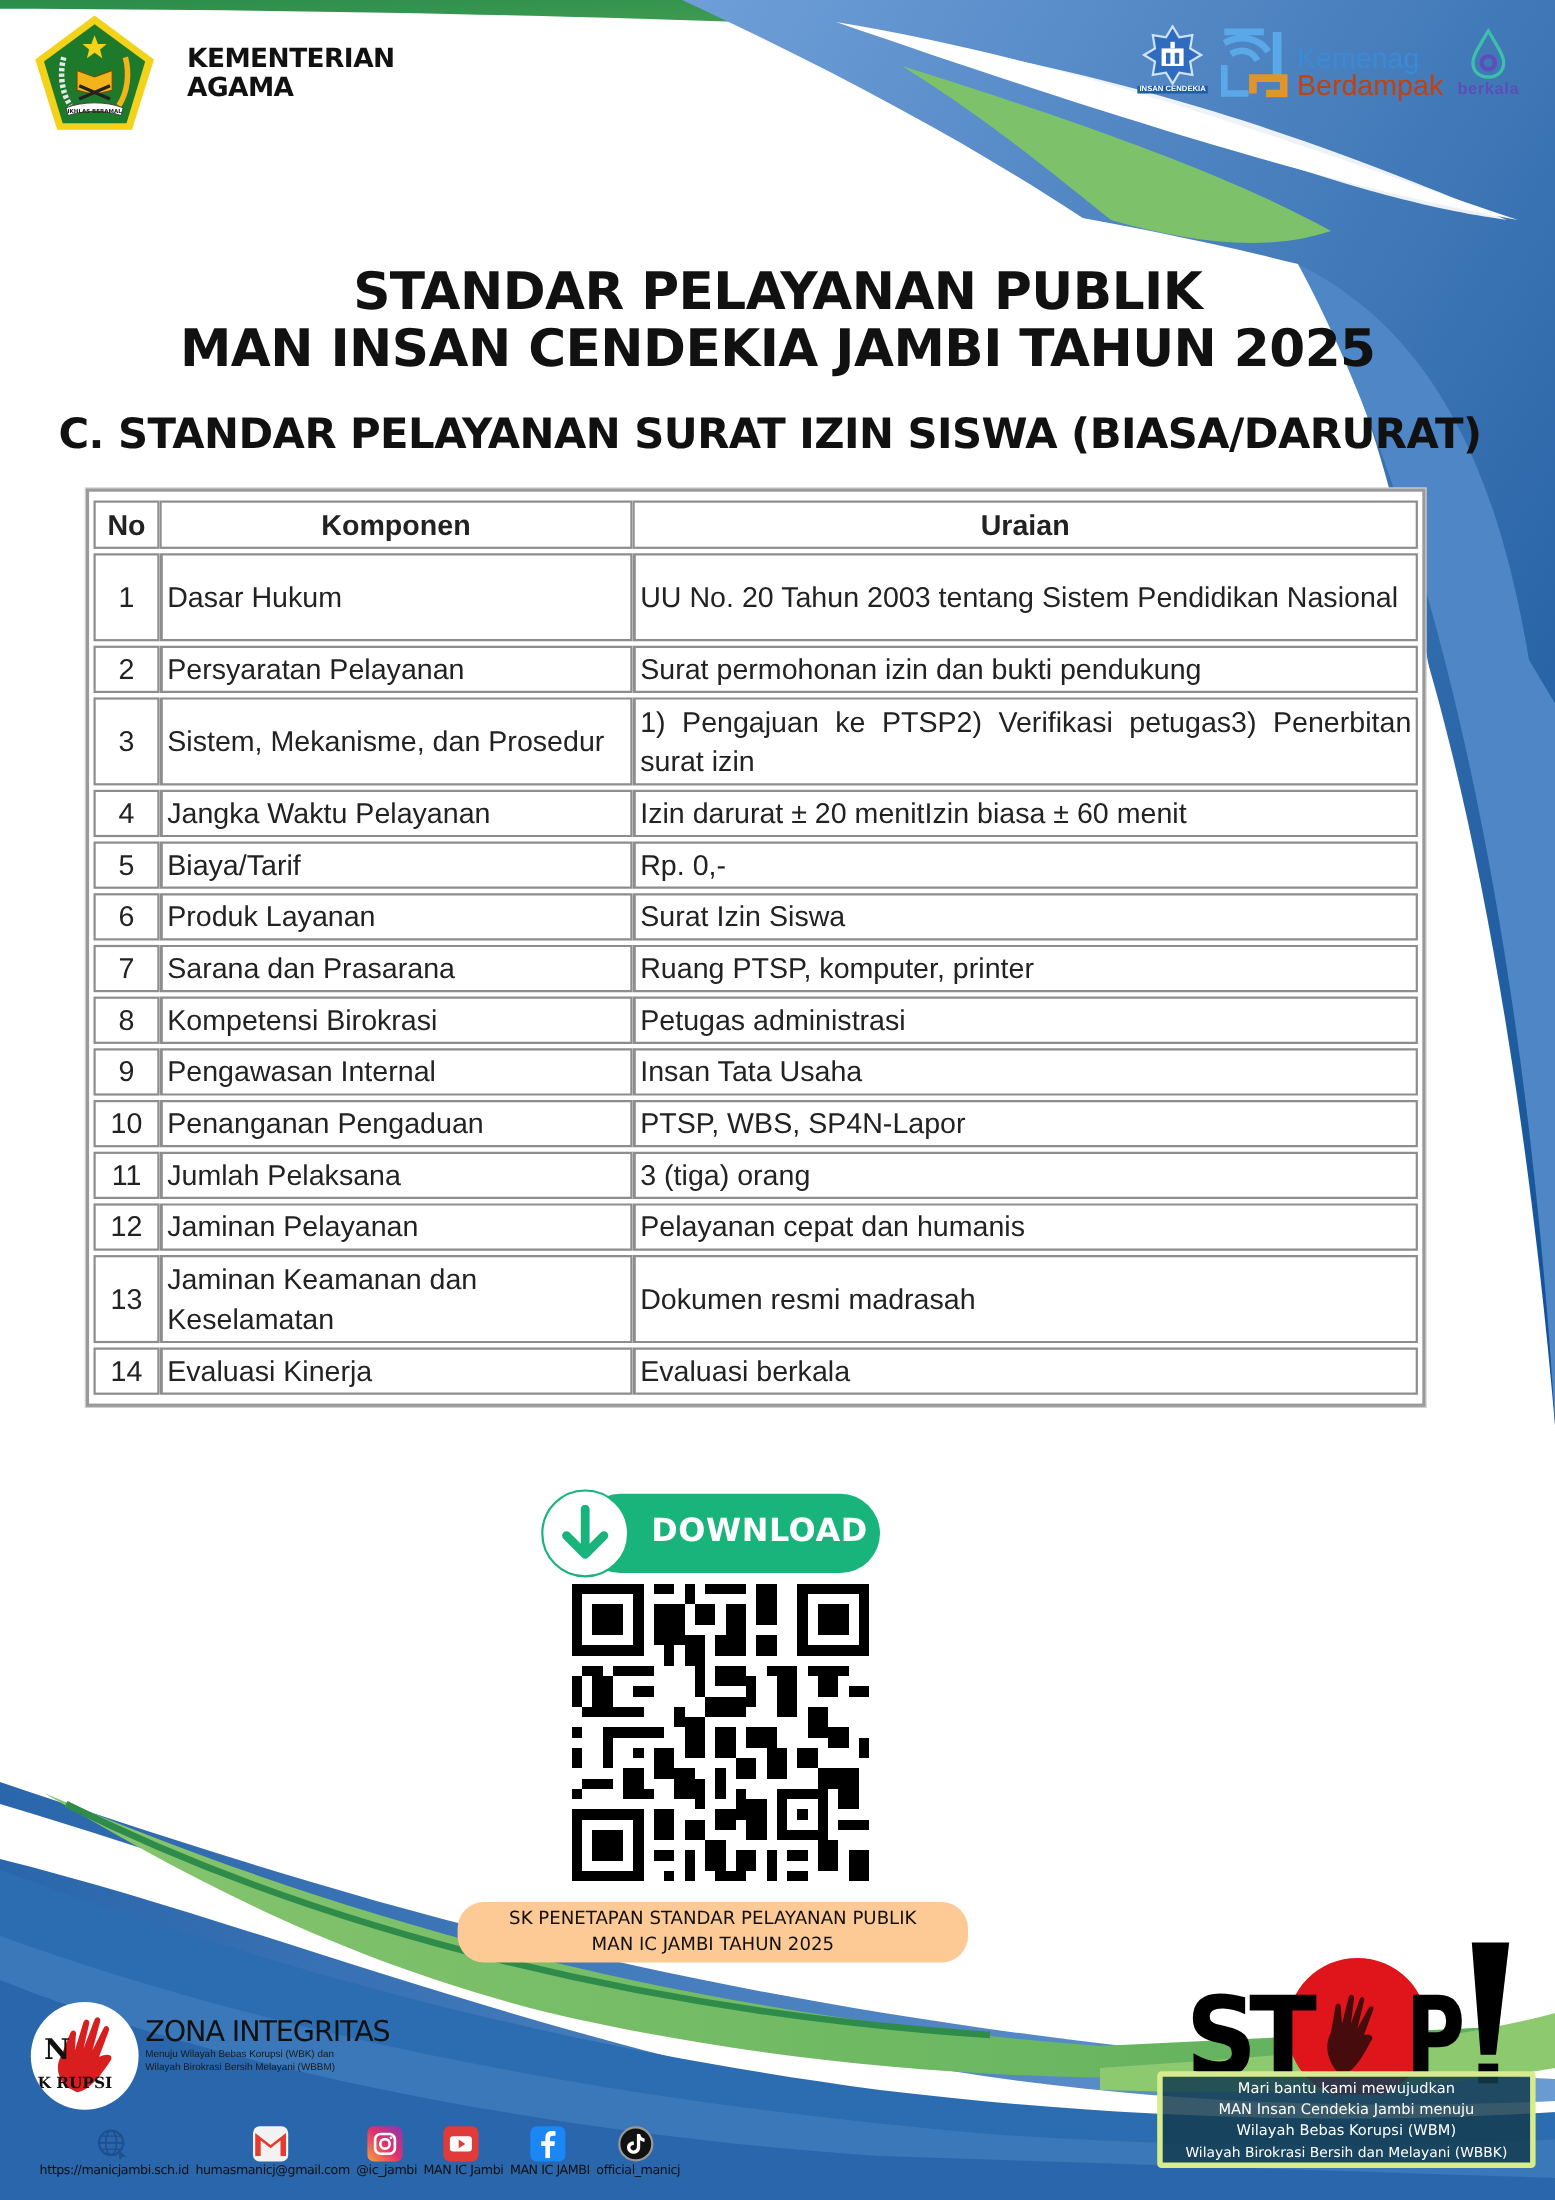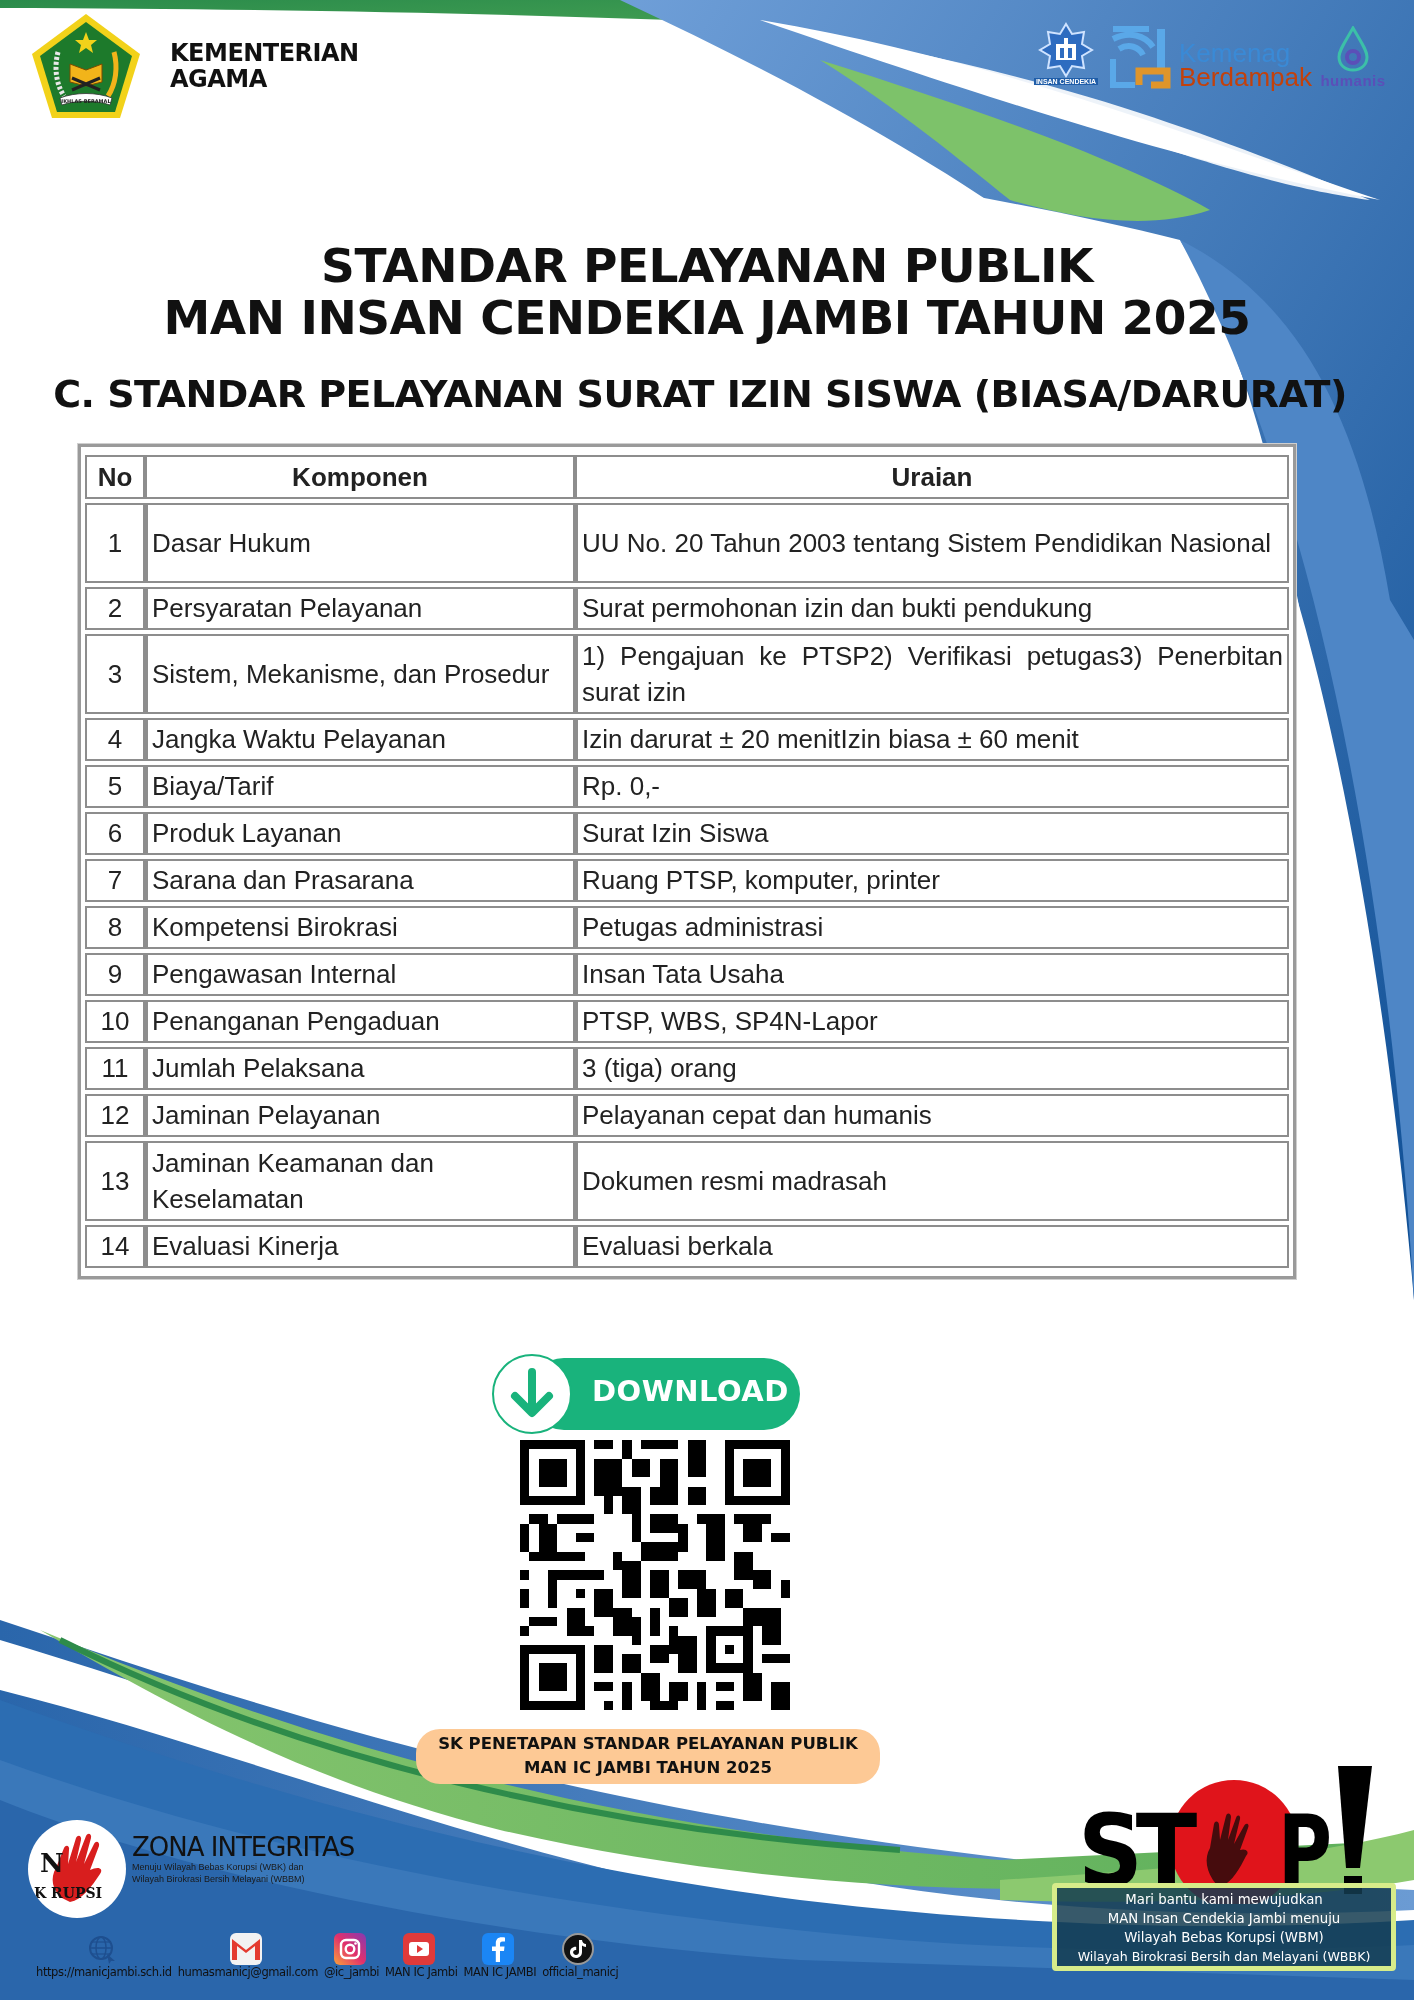--- a/index.html
+++ b/index.html
@@ -44,21 +44,21 @@
 
   
   .download { position: absolute; left: 492px; top: 1354px; width: 308px; height: 78px; z-index: 2; }
   .download-pill { position: absolute; left: 36px; top: 4px; width: 272px; height: 72px; background: #19b37c; border-radius: 36px; }
   .download-circle { position: absolute; left: 0; top: 0; width: 80px; height: 80px; border-radius: 50%; background: #fff; border: 2px solid #19b37c; display: flex; align-items: center; justify-content: center; }
   .download-label { position: absolute; left: 100px; top: 20px; font-family: "DejaVu Sans", sans-serif; font-weight: bold; font-size: 29px; color: #fff; letter-spacing: 0.5px; }
 
   .qr { position: absolute; left: 520px; top: 1440px; width: 270px; height: 270px; z-index: 2; background: #fff; }
 
   .sk-box { position: absolute; left: 416px; top: 1729px; width: 464px; height: 55px; background: #fdc995; border-radius: 24px; z-index: 2;
-    text-align: center; font-family: "DejaVu Sans", sans-serif; font-weight: bold; font-size: 16.5px; line-height: 24px; padding-top: 3px; color: #111; }
+    text-align: center; font-family: "DejaVu Sans", sans-serif; font-weight: normal; font-size: 16.5px; line-height: 24px; padding-top: 3px; color: #111; }
 
   
   .zona { position: absolute; left: 28px; top: 1820px; display: flex; align-items: center; z-index: 2; }
   .nokorupsi { width: 98px; height: 98px; border-radius: 50%; background: #fff; position: relative; overflow: hidden; }
   .zona-text { margin-left: 6px; margin-top: -20px; }
   .zona-title { font-family: "DejaVu Sans", sans-serif; font-size: 26px; color: #111; letter-spacing: -1px; line-height: 28px; }
   .zona-sub { font-size: 9px; color: #1a1a1a; line-height: 12px; }
 
   .contacts { position: absolute; left: 36px; top: 1933px; display: flex; align-items: center; z-index: 2; font-family: "DejaVu Sans", sans-serif; font-size: 11.5px; color: #111; letter-spacing: -0.4px; }
   .contact { display: flex; align-items: center; margin-right: 6px; flex-direction: column; }
@@ -154,21 +154,21 @@
     <div class="berdampak-text">
       <span class="l1">Kemenag</span>
       <span class="l2">Berdampak</span>
     </div>
   </div>
   <div class="logo-pusaka">
     <svg width="36" height="46" viewBox="0 0 36 46">
       <path d="M18,2 C10,16 4,24 4,31 C4,39 10,44 18,44 C26,44 32,39 32,31 C32,24 26,16 18,2 Z" fill="none" stroke="#3cc0a8" stroke-width="3"></path>
       <circle cx="18" cy="31" r="6" fill="none" stroke="#5b4fb8" stroke-width="4"></circle>
     </svg>
-    <span class="pusaka-text">humanis</span>
+    <span class="pusaka-text">berkala</span>
   </div>
 </div>
 
 <div class="title-block">
   <div class="title-line">STANDAR PELAYANAN PUBLIK</div>
   <div class="title-line">MAN INSAN CENDEKIA JAMBI TAHUN 2025</div>
 </div>
 <div class="subtitle">C. STANDAR PELAYANAN SURAT IZIN SISWA (BIASA/DARURAT)</div>
 
 <div class="table-wrap">

